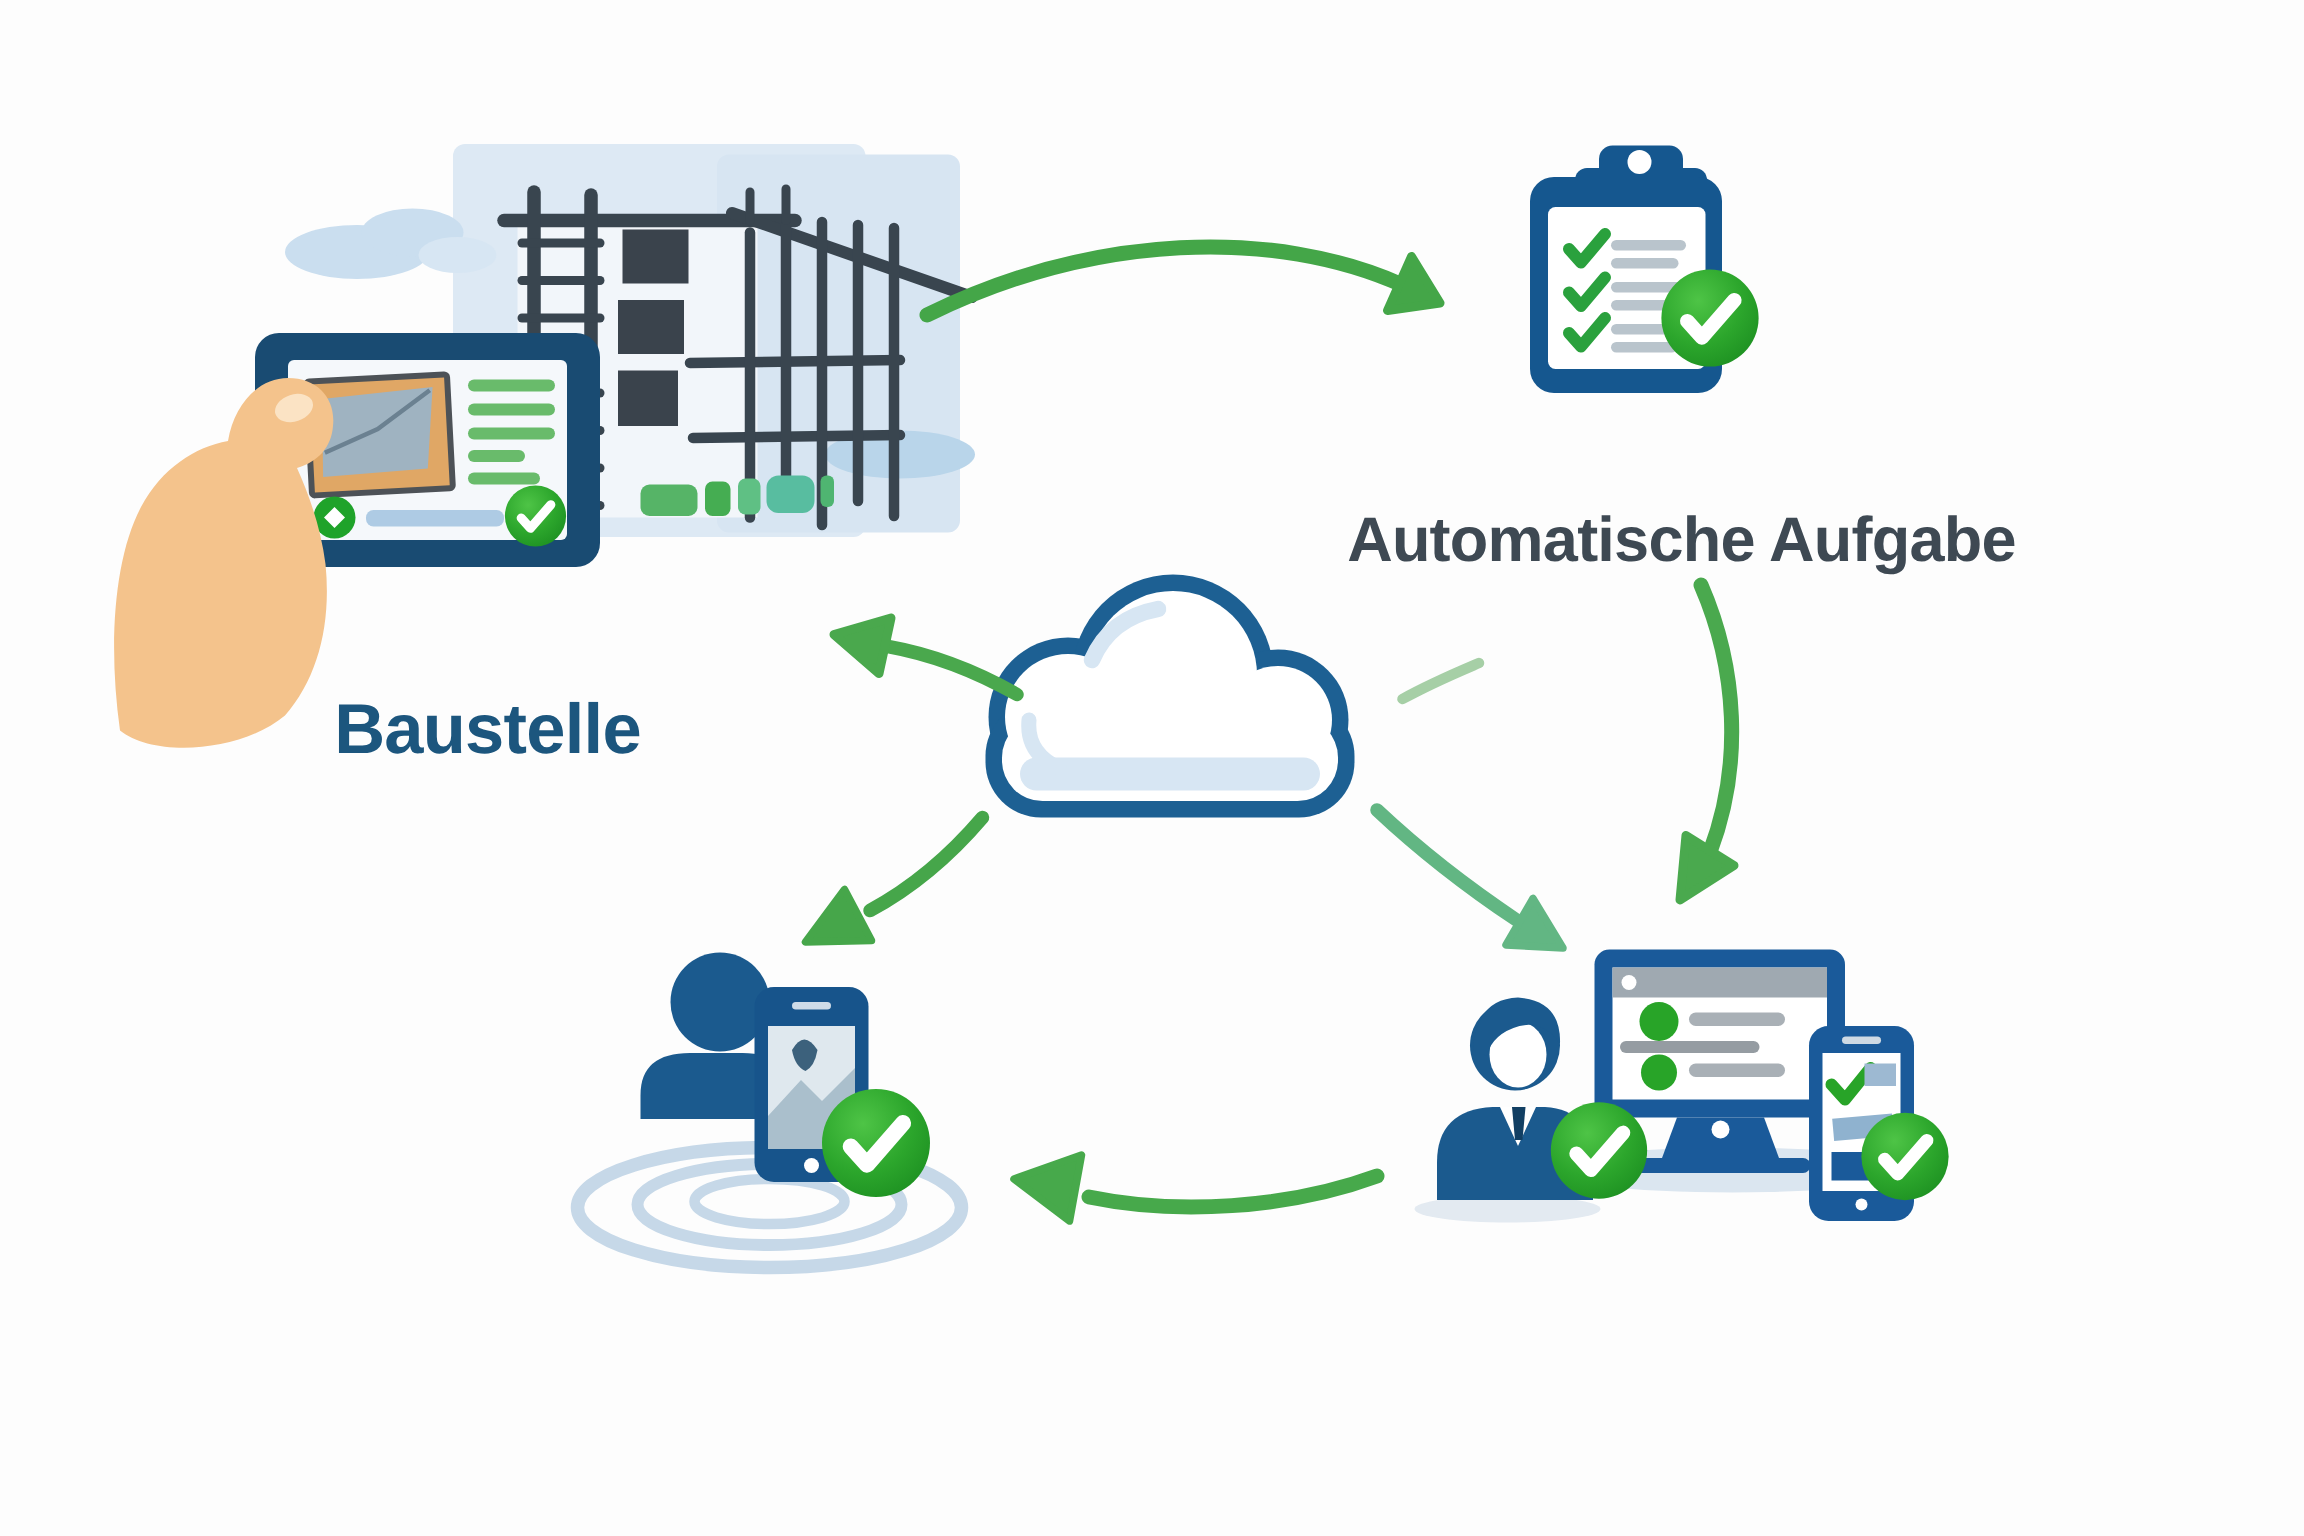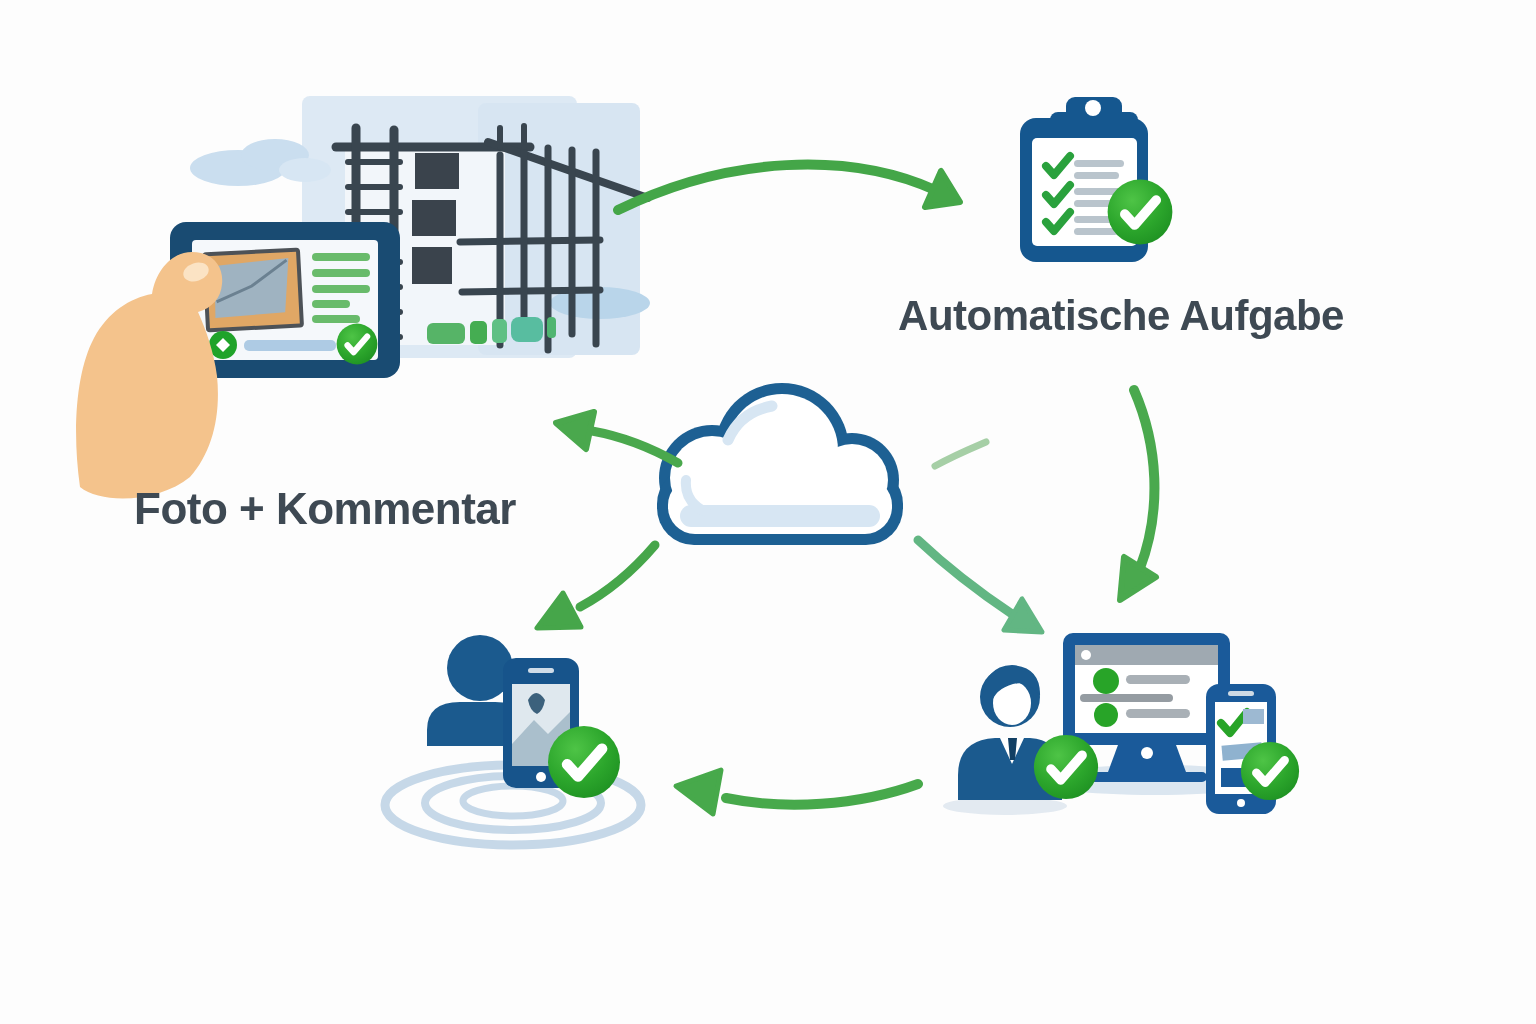--- a/index.html
+++ b/index.html
@@ -3,21 +3,21 @@
 <meta charset="utf-8">
 <style>
   html,body{margin:0;padding:0;background:#ffffff;}
   #stage{
     position:relative;width:1536px;height:1024px;background:#fdfdfd;
     overflow:hidden;font-family:"Liberation Sans",sans-serif;
   }
   #art{position:absolute;left:0;top:0;width:1536px;height:1024px;}
   .label{
     position:absolute;transform:translateX(-50%);white-space:nowrap;
-    font-weight:700;letter-spacing:-0.5px;text-align:center;
+    font-weight:700;letter-spacing:-0.5px;text-align:center;margin-top:44px;
   }
   .label-blue{color:#1c567e;font-size:47px;}
   .label-gray{color:#3e4953;}
   .lg-44{font-size:44px;}
   .lg-42{font-size:42px;}
 </style>
 </head>
 <body>
 
 <div id="stage">
@@ -240,16 +240,16 @@
       <path d="M 918 540 C 952 572, 988 598, 1012 614" stroke="#62b683" stroke-width="9"></path>
       <polygon points="1042,632 1022,599 1004,630" fill="#62b683" stroke="#62b683" stroke-width="5" stroke-linejoin="round"></polygon>
     </g>
     <g>
       <path d="M 918 784 C 858 806, 784 810, 726 798" stroke="#47a94b" stroke-width="10"></path>
       <polygon points="676,786 721,770 713,814" fill="#47a94b" stroke="#47a94b" stroke-width="5" stroke-linejoin="round"></polygon>
     </g>
   </g>
 </svg>
 
-  <div class="label label-gray lg-44" style="left:325px;top:484px;">Foto + Kommentar</div>
+  <div class="label label-blue" style="left:325px;top:414px;">Baustelle</div>
   <div class="label label-gray lg-42" style="left:1121px;top:292px;">Automatische Aufgabe</div>
 
 </div>
 
 </body></html>

